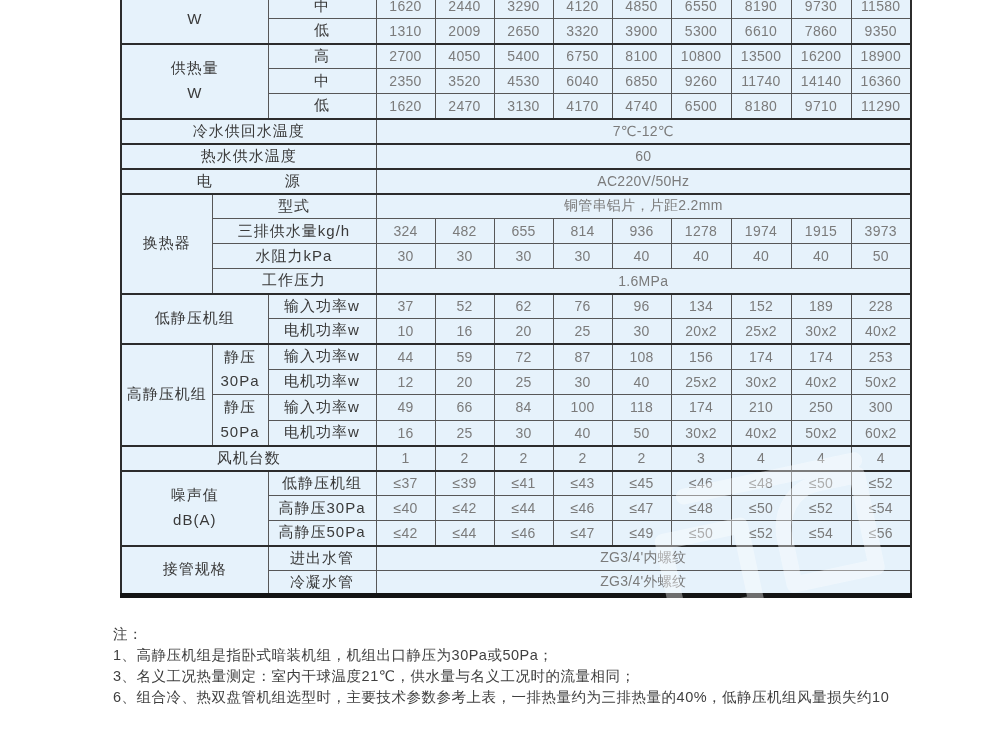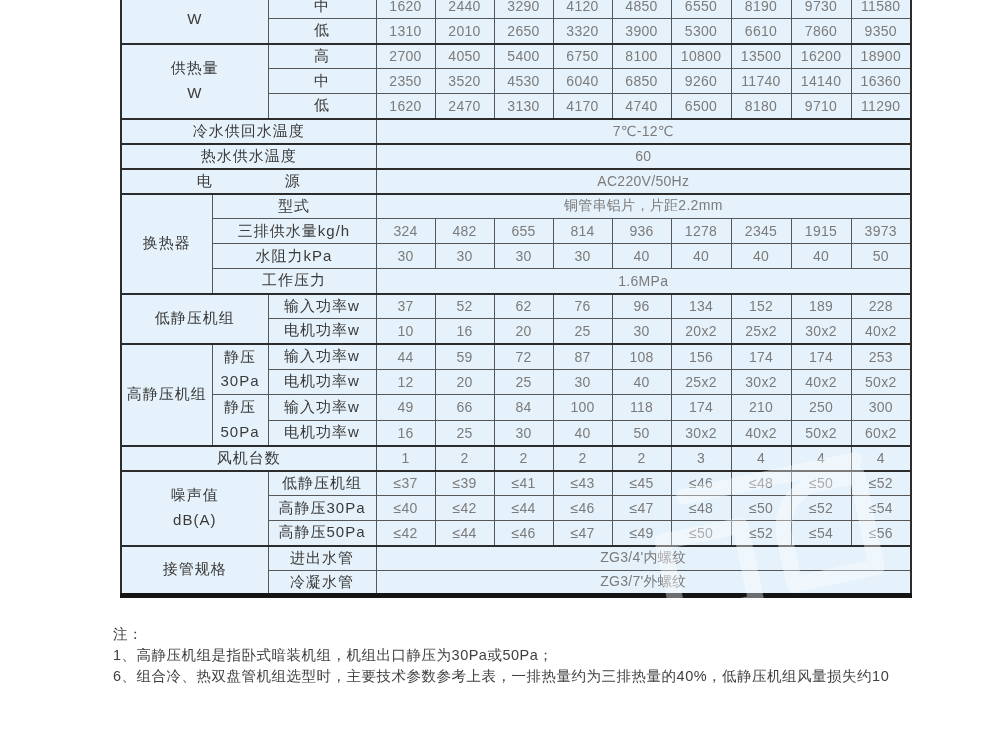--- a/index.html
+++ b/index.html
@@ -109,21 +109,21 @@
           <td class="v">4120</td>
           <td class="v">4850</td>
           <td class="v">6550</td>
           <td class="v">8190</td>
           <td class="v">9730</td>
           <td class="v">11580</td>
         </tr>
       <tr>
         <td class="sub">低</td>
       <td class="v">1310</td>
-          <td class="v">2010</td>
+          <td class="v">2009</td>
           <td class="v">2650</td>
           <td class="v">3320</td>
           <td class="v">3900</td>
           <td class="v">5300</td>
           <td class="v">6610</td>
           <td class="v">7860</td>
           <td class="v">9350</td>
         </tr>
 
       <tr class="sec">
@@ -193,21 +193,21 @@
         <td class="v" colspan="9">铜管串铝片，片距2.2mm</td>
       </tr>
       <tr>
         <td class="sub" colspan="2">三排供水量kg/h</td>
       <td class="v">324</td>
           <td class="v">482</td>
           <td class="v">655</td>
           <td class="v">814</td>
           <td class="v">936</td>
           <td class="v">1278</td>
-          <td class="v">2345</td>
+          <td class="v">1974</td>
           <td class="v">1915</td>
           <td class="v">3973</td>
         </tr>
       <tr>
         <td class="sub" colspan="2">水阻力kPa</td>
       <td class="v">30</td>
           <td class="v">30</td>
           <td class="v">30</td>
           <td class="v">30</td>
           <td class="v">40</td>
@@ -359,29 +359,30 @@
           <td class="v">≤56</td>
         </tr>
 
       <tr class="sec">
         <td class="grp" rowspan="2" colspan="2">接管规格</td>
         <td class="sub">进出水管</td>
         <td class="v" colspan="9">ZG3/4'内螺纹</td>
       </tr>
       <tr>
         <td class="sub">冷凝水管</td>
-        <td class="v" colspan="9">ZG3/7'外螺纹</td>
+        <td class="v" colspan="9">ZG3/4'外螺纹</td>
       </tr>
     </tbody>
   </table>
 </div>
 
 <div class="watermark">
   <div class="wm-c"></div>
   <div class="wm-a"></div>
   <div class="wm-b"></div>
 </div>
 
 <div class="notes">
   <div>注：</div>
   <div>1、高静压机组是指卧式暗装机组，机组出口静压为30Pa或50Pa；</div>
+  <div>3、名义工况热量测定：室内干球温度21℃，供水量与名义工况时的流量相同；</div>
   <div>6、组合冷、热双盘管机组选型时，主要技术参数参考上表，一排热量约为三排热量的40%，低静压机组风量损失约10</div>
 </div>
 
 </body></html>

